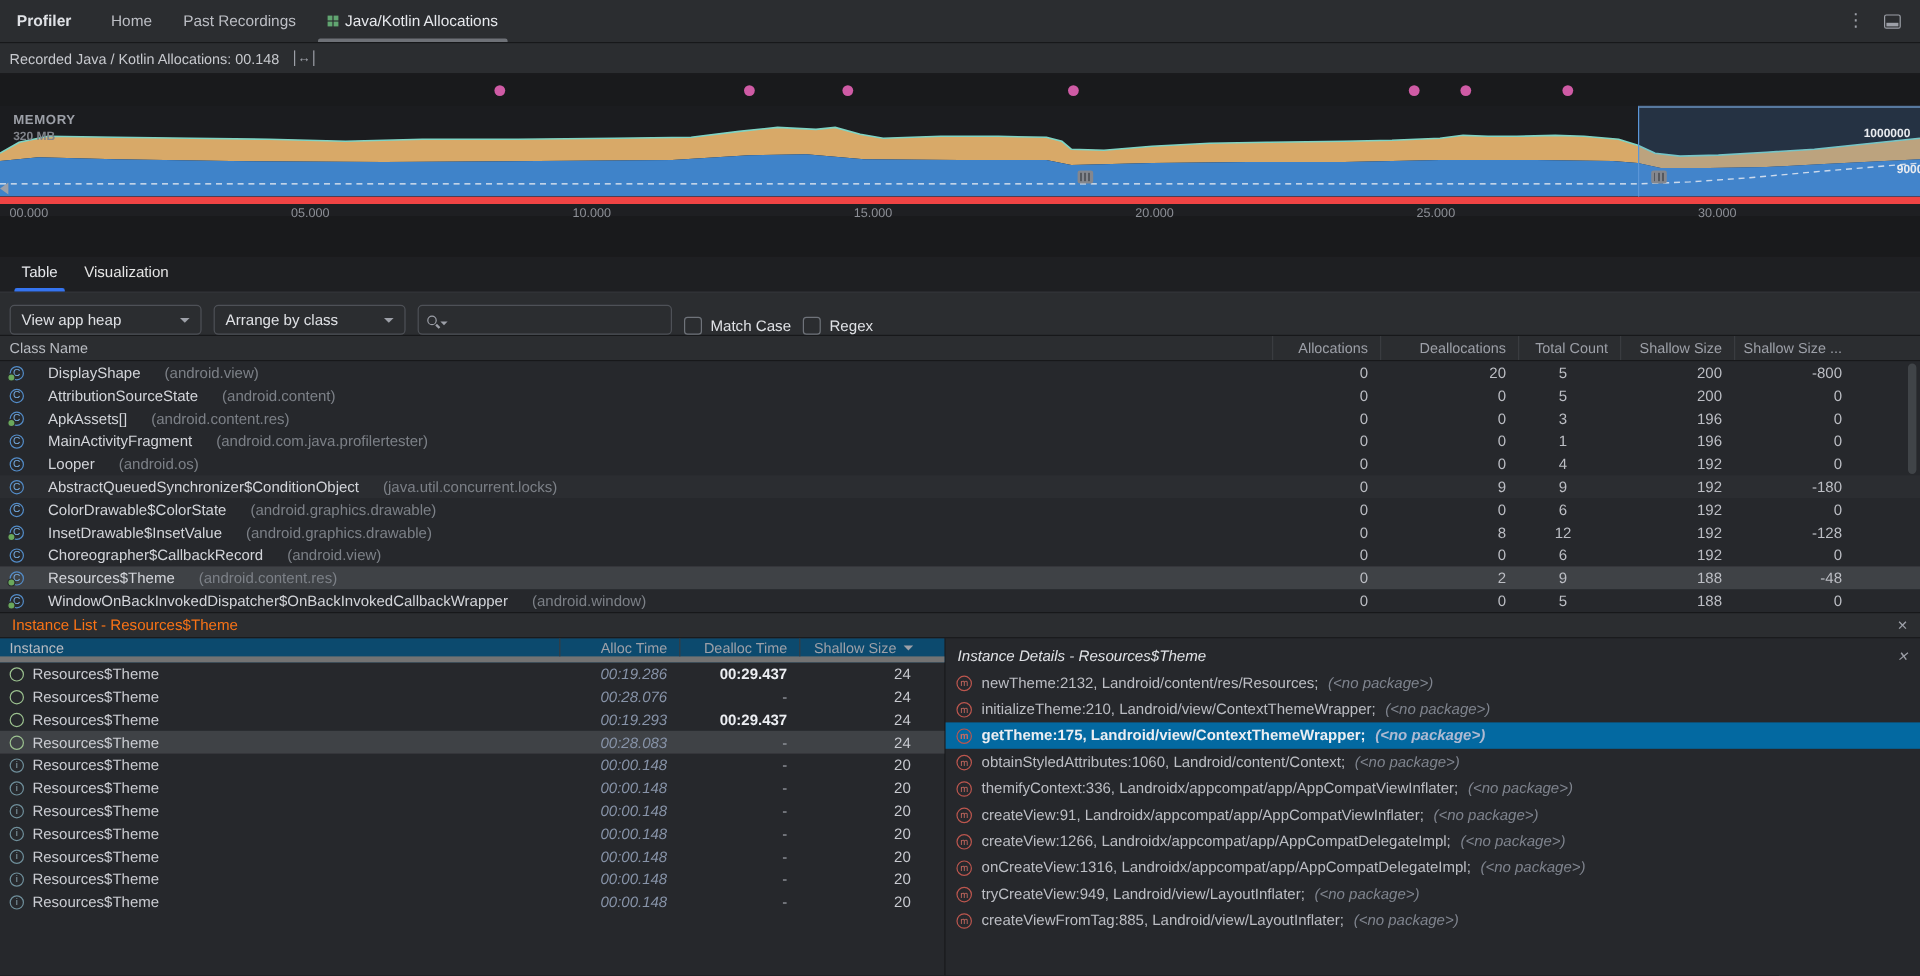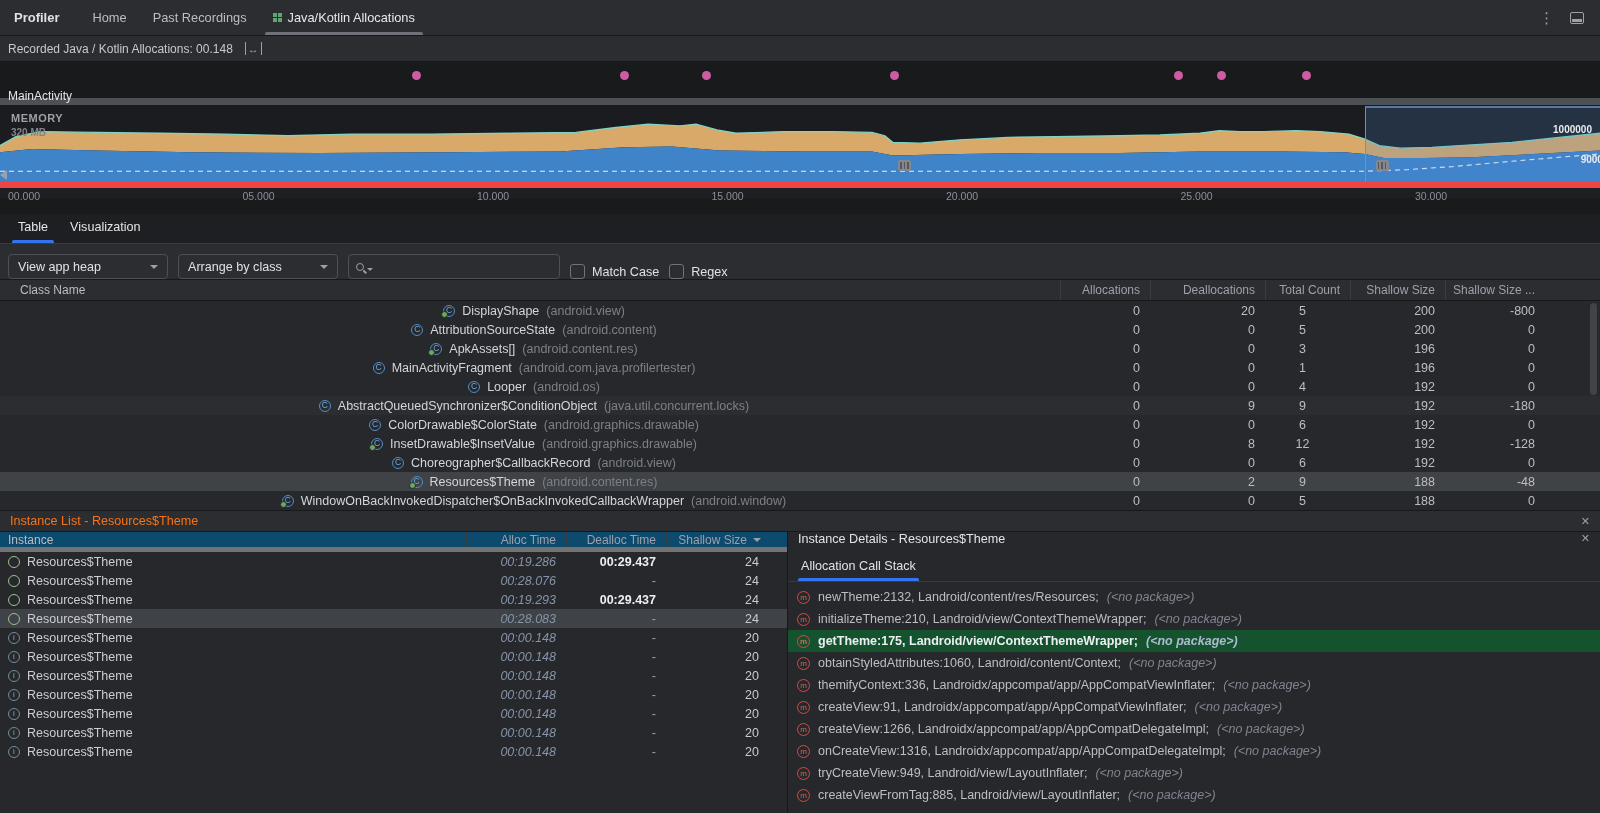--- a/index.html
+++ b/index.html
@@ -60,27 +60,27 @@
   .searchbox { height:25px; width:212px; background:#2b2d30; border:1px solid #4e5157; border-radius:4px; display:flex; align-items:center; padding:0 7px; gap:3px; }
   .mag-icon { width:8px; height:8px; border:1.5px solid #9da0a8; border-radius:50%; position:relative; flex:none; }
   .mag-icon::after { content:""; position:absolute; width:4px; height:1.5px; background:#9da0a8; transform:rotate(45deg); left:6px; top:7px; }
   .search-chev { width:0; height:0; border-left:3px solid transparent; border-right:3px solid transparent; border-top:3.5px solid #9da0a8; margin-top:6px; }
   .search-input { flex:1; background:transparent; border:none; outline:none; color:#dfe1e5; font:inherit; font-size:12.6px; min-width:0; }
   .checkbox-group { display:flex; align-items:center; gap:7px; color:#dfe1e5; font-size:12.6px; }
   .checkbox { width:15px; height:15px; border:1px solid #6f737a; border-radius:3px; background:#2b2d30; cursor:pointer; }
 
   
   .class-header { flex:0 0 21px; display:flex; background:#2b2d30; border-bottom:1px solid #17181a; font-size:12px; color:#9da0a8; align-items:stretch; }
-  .ch-name { flex:1; display:flex; align-items:center; padding-left:20px; color:#b9bcc2; }
+  .ch-name { flex:1; display:flex; align-items:center; padding-left:8px; color:#b9bcc2; }
   .hcell { border-left:1px solid #3a3c40; display:flex; align-items:center; justify-content:flex-end; padding-right:10px; flex:none; }
   .class-table-body { flex:0 0 209px; background:#26282c; position:relative; }
   .class-row { height:19px; display:flex; align-items:center; font-size:12.5px; color:#c8cad0; cursor:pointer; }
   .class-row.striped { background:#2b2d31; }
   .class-row.selected { background:#3f4246; }
-  .cr-name { flex:1; display:flex; align-items:center; gap:7px; padding-left:8px; overflow:hidden; white-space:nowrap;justify-content:center; }
+  .cr-name { flex:1; display:flex; align-items:center; gap:20px; padding-left:8px; overflow:hidden; white-space:nowrap; }
   .cname { color:#d3d5da; }
   .cpkg { color:#7c8087; }
   .cr-col { text-align:right; padding-right:10px; flex:none; color:#bcbec4; }
   .c-alloc { width:90px; } .c-dealloc { width:115px; } .c-total { width:85px;text-align:center; }
   .c-shallow { width:95px; } .c-shallow2 { width:100px; } .cr-end { width:55px; flex:none; }
   .vscroll { position:absolute; right:3px; top:2px; width:7px; height:92px; background:#4a4d52; border-radius:4px; opacity:.75; }
 
   
   .icon-class { width:12px; height:12px; border-radius:50%; border:1px solid #538cc8; color:#74a9dd; font-size:8.5px; display:flex; align-items:center; justify-content:center; position:relative; flex:none; }
   .icon-class::after { content:"C"; line-height:1; }
@@ -108,27 +108,27 @@
   .inst-row { height:19px; display:flex; align-items:center; font-size:12.5px; cursor:pointer; }
   .inst-row.selected { background:#3f4246; }
   .ir-name { flex:1; display:flex; align-items:center; gap:7px; padding-left:8px; color:#cbcdd3; overflow:hidden; white-space:nowrap; }
   .ir-alloc { width:100px; text-align:right; padding-right:10px; font-style:italic; color:#8793a8; flex:none; }
   .ir-dealloc { width:100px; text-align:right; padding-right:10px; color:#9da0a8; flex:none; }
   .ir-dealloc.has-time { color:#eceef2; font-weight:bold; }
   .ir-size { width:105px; text-align:right; padding-right:12px; color:#c8cad0; flex:none; }
   .ir-end { width:16px; flex:none; }
 
   .details-panel { flex:1; display:flex; flex-direction:column; background:#26282c; min-width:0; }
-  .details-header { flex:0 0 22px; display:flex; align-items:flex-start; padding:0 10px; font-size:12.6px; color:#e1e3e7; }
+  .details-header { flex:0 0 22px; display:flex; align-items:flex-end; padding:0 10px; font-size:12.6px; color:#e1e3e7;font-style:italic; }
   .cs-tabs { flex:0 0 28px; display:flex; align-items:flex-end; padding-left:10px; border-bottom:1px solid #393b40; }
   .cs-tab { padding:0 3px 8px; position:relative; font-size:12.6px; color:#e1e3e7; cursor:pointer; }
   .cs-tab.active::after { content:""; position:absolute; left:0; right:0; bottom:0; height:3px; background:#3574f0; border-radius:2px 2px 0 0; }
   .call-stack-list { flex:1; padding-top:4px; }
   .frame { height:22px; display:flex; align-items:center; gap:8px; padding-left:9px; font-size:12.5px; color:#bcbec4; cursor:pointer; white-space:nowrap; overflow:hidden; }
-  .frame.selected { background:#14532d; color:#eceef2; font-weight:bold; }
+  .frame.selected { background:#0369a1; color:#eceef2; font-weight:bold; }
   .fpkg { font-style:italic; color:#7f848e; }
   .frame.selected .fpkg { color:#aebad2; }
 </style>
 </head>
 <body>
 
 <div class="app">
 
   <div class="titlebar">
     <div class="app-title">Profiler</div>
@@ -160,24 +160,20 @@
   <div class="timeline">
     <div class="event-track">
         <div class="event-dot" style="left: calc(26% - 4px);"></div>
         <div class="event-dot" style="left: calc(39% - 4px);"></div>
         <div class="event-dot" style="left: calc(44.1% - 4px);"></div>
         <div class="event-dot" style="left: calc(55.9% - 4px);"></div>
         <div class="event-dot" style="left: calc(73.6% - 4px);"></div>
         <div class="event-dot" style="left: calc(76.3% - 4px);"></div>
         <div class="event-dot" style="left: calc(81.6% - 4px);"></div>
       </div>
-    <div class="activity-row">
-      <span class="activity-label">MainActivity</span>
-      <div class="activity-bar"></div>
-    </div>
     <div class="memory-chart-area">
       <svg class="chart-svg" viewBox="0 0 1600 92" preserveAspectRatio="none">
         <polygon fill="#d8a968" points="0.0,48 16.0,37 40.0,31 96.0,32 160.0,33 224.0,34 288.0,36 352.0,34 432.0,34 512.0,33 576.0,32 616.0,26 648.0,22 680.0,24 696.0,22 716.8,29 736.0,33 784.0,31 832.0,31 872.0,32 884.8,36 892.8,44 920.0,45 960.0,41 1008.0,38 1056.0,37 1120.0,36 1160.0,35 1200.0,33 1219.2,30 1240.0,31 1264.0,31 1296.0,30 1320.0,31 1348.8,34 1364.8,40 1379.2,48 1400.0,51 1432.0,50 1472.0,47 1512.0,44 1552.0,39 1600.0,33 1600.0,54 1520.0,59 1472.0,62 1424.0,63 1384.0,63 1364.8,58 1344.0,56 1280.0,55 1200.0,55 1120.0,57 1040.0,57 960.0,58 892.8,60 872.0,55 800.0,55 720.0,54 672.0,49 624.0,50 560.0,55 448.0,56 320.0,57 192.0,56 96.0,54 32.0,52 0.0,56"></polygon>
         <polygon fill="#3f83c9" points="0.0,56 32.0,52 96.0,54 192.0,56 320.0,57 448.0,56 560.0,55 624.0,50 672.0,49 720.0,54 800.0,55 872.0,55 892.8,60 960.0,58 1040.0,57 1120.0,57 1200.0,55 1280.0,55 1344.0,56 1364.8,58 1384.0,63 1424.0,63 1472.0,62 1520.0,59 1600.0,54 1600,92 0,92"></polygon>
         <polyline fill="none" stroke="#7fd4c4" stroke-width="1.6" points="0.0,48 16.0,37 40.0,31 96.0,32 160.0,33 224.0,34 288.0,36 352.0,34 432.0,34 512.0,33 576.0,32 616.0,26 648.0,22 680.0,24 696.0,22 716.8,29 736.0,33 784.0,31 832.0,31 872.0,32 884.8,36 892.8,44 920.0,45 960.0,41 1008.0,38 1056.0,37 1120.0,36 1160.0,35 1200.0,33 1219.2,30 1240.0,31 1264.0,31 1296.0,30 1320.0,31 1348.8,34 1364.8,40 1379.2,48 1400.0,51 1432.0,50 1472.0,47 1512.0,44 1552.0,39 1600.0,33"></polyline>
         <polyline fill="none" stroke="#eceef2" stroke-width="1.4" stroke-dasharray="5,4" points="0.0,79 1364.8,79 1408.0,77 1456.0,73 1520.0,66 1600.0,58"></polyline>
       </svg>
       <div class="chart-selection-overlay" style="left: 85.3%;"></div>
       <span class="chart-label">MEMORY</span>
       <span class="chart-ymax">320 MB</span>
@@ -512,23 +508,20 @@
     <div class="ir-end"></div>
   </div>
         </div>
     </div>
 
     <div class="details-panel">
       <div class="details-header">
         <span>Instance Details - Resources$Theme</span>
         <span class="close-x"></span>
       </div>
-      <div class="cs-tabs">
-        <div class="cs-tab active">Allocation Call Stack</div>
-      </div>
       <div class="call-stack-list">
           <div class="frame">
     <span class="icon-method"></span>
     <span class="fmain">newTheme:2132, Landroid/content/res/Resources;</span>
     <span class="fpkg">(&lt;no package&gt;)</span>
   </div>
           <div class="frame">
     <span class="icon-method"></span>
     <span class="fmain">initializeTheme:210, Landroid/view/ContextThemeWrapper;</span>
     <span class="fpkg">(&lt;no package&gt;)</span>

